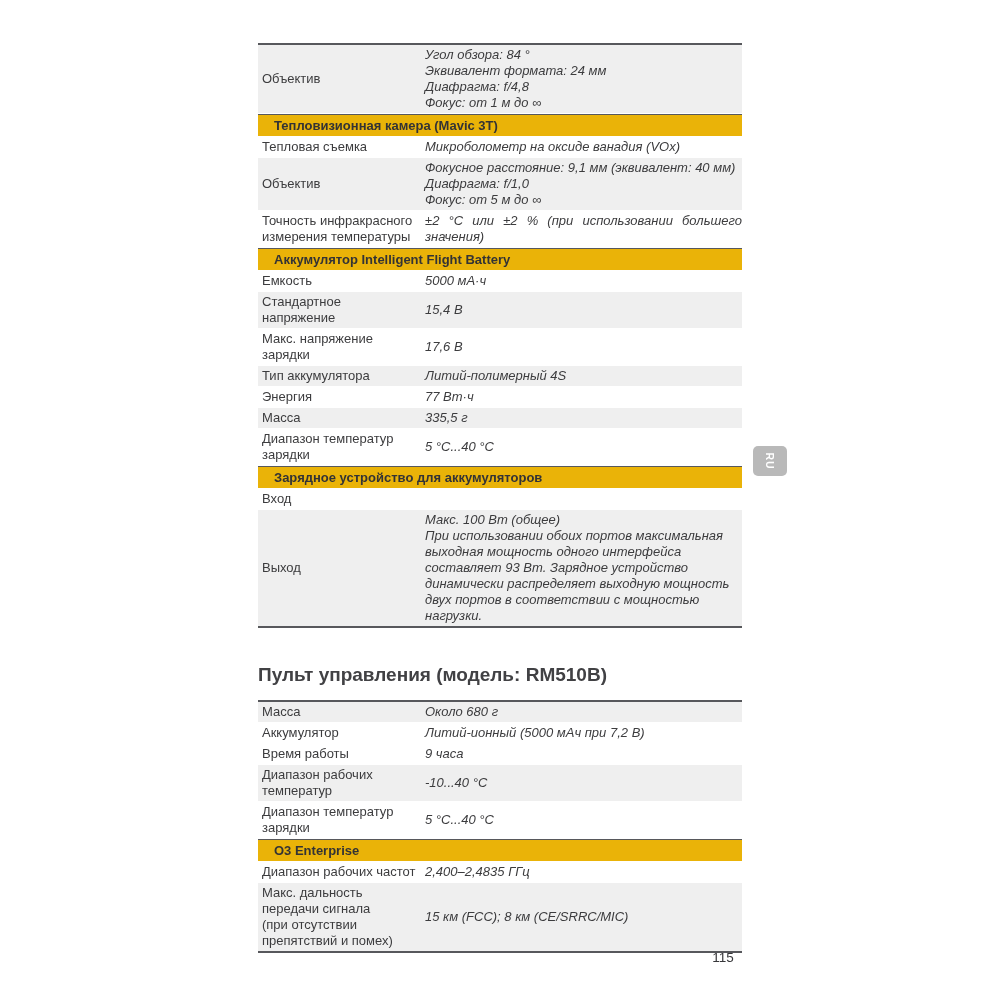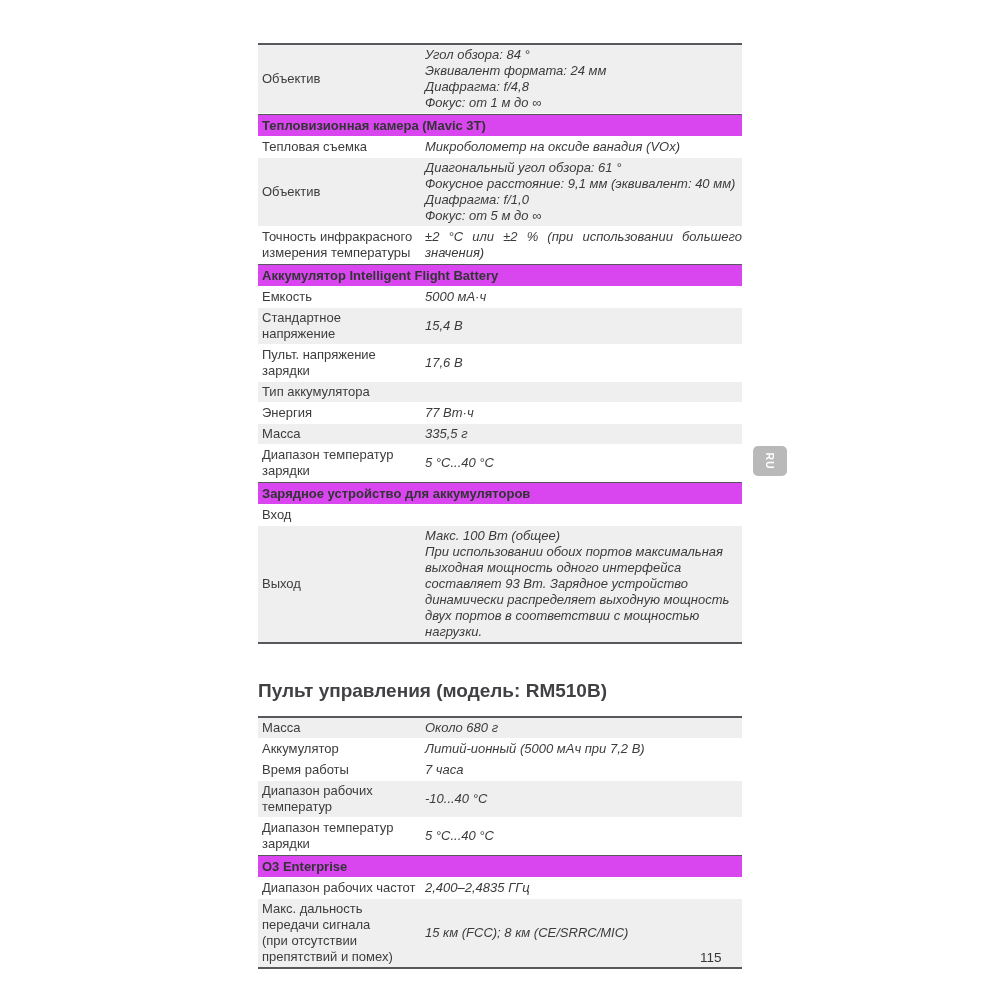--- a/index.html
+++ b/index.html
@@ -19,25 +19,25 @@
     top: 43px;
     width: 484px;
     font-size: 13px;
     line-height: 16px;
   }
   .spec-table {
     border-top: 2px solid #57585c;
     border-bottom: 2px solid #57585c;
   }
   .section-row {
-    background: #d946ef;
+    background: #eab308;
     border-top: 1px solid #57585c;
     border-bottom: 1px solid #ffffff;
     font-weight: bold;
-    padding: 2px 0 2px 4px;
+    padding: 2px 0 2px 16px;
     line-height: 17px;
     color: #333335;
   }
   .spec-row {
     display: flex;
     align-items: center;
     border-bottom: 1px solid #ffffff;
   }
   .spec-table > .spec-row:last-child { border-bottom: none; }
   .spec-row.shade { background: #efefef; }
@@ -77,21 +77,21 @@
     color: #ffffff;
     font-size: 10.5px;
     font-weight: bold;
     letter-spacing: 1px;
   }
   .page-number {
     position: absolute;
     top: 950px;
     left: 700px;
     width: 46px;
-    text-align: left;
+    text-align: center;
     font-size: 13.5px;
     color: #37373a;
   }
 </style>
 </head>
 <body>
 
 <div class="content">
   <div class="spec-table" id="table1">
       <div class="spec-row shade">
@@ -112,21 +112,20 @@
         </div>
         <div class="spec-value">
           <div>Микроболометр на оксиде ванадия (VOx)</div>
         </div>
       </div>
       <div class="spec-row shade">
         <div class="spec-label">
           <div>Объектив</div>
         </div>
         <div class="spec-value">
-          <div>Диагональный угол обзора: 61 °</div>
           <div>Фокусное расстояние: 9,1 мм (эквивалент: 40 мм)</div>
           <div>Диафрагма: f/1,0</div>
           <div>Фокус: от 5 м до ∞</div>
         </div>
       </div>
       <div class="spec-row">
         <div class="spec-label">
           <div>Точность инфракрасного измерения температуры</div>
         </div>
         <div class="spec-value justify">
@@ -145,29 +144,32 @@
       <div class="spec-row shade">
         <div class="spec-label">
           <div>Стандартное напряжение</div>
         </div>
         <div class="spec-value">
           <div>15,4 В</div>
         </div>
       </div>
       <div class="spec-row">
         <div class="spec-label">
-          <div>Пульт. напряжение зарядки</div>
+          <div>Макс. напряжение зарядки</div>
         </div>
         <div class="spec-value">
           <div>17,6 В</div>
         </div>
       </div>
       <div class="spec-row shade">
         <div class="spec-label">
           <div>Тип аккумулятора</div>
+        </div>
+        <div class="spec-value">
+          <div>Литий-полимерный 4S</div>
         </div>
       </div>
       <div class="spec-row">
         <div class="spec-label">
           <div>Энергия</div>
         </div>
         <div class="spec-value">
           <div>77 Вт·ч</div>
         </div>
       </div>
@@ -219,21 +221,21 @@
         </div>
         <div class="spec-value">
           <div>Литий-ионный (5000 мАч при 7,2 В)</div>
         </div>
       </div>
       <div class="spec-row">
         <div class="spec-label">
           <div>Время работы</div>
         </div>
         <div class="spec-value">
-          <div>7 часа</div>
+          <div>9 часа</div>
         </div>
       </div>
       <div class="spec-row shade">
         <div class="spec-label">
           <div>Диапазон рабочих температур</div>
         </div>
         <div class="spec-value">
           <div>-10...40 °C</div>
         </div>
       </div>

